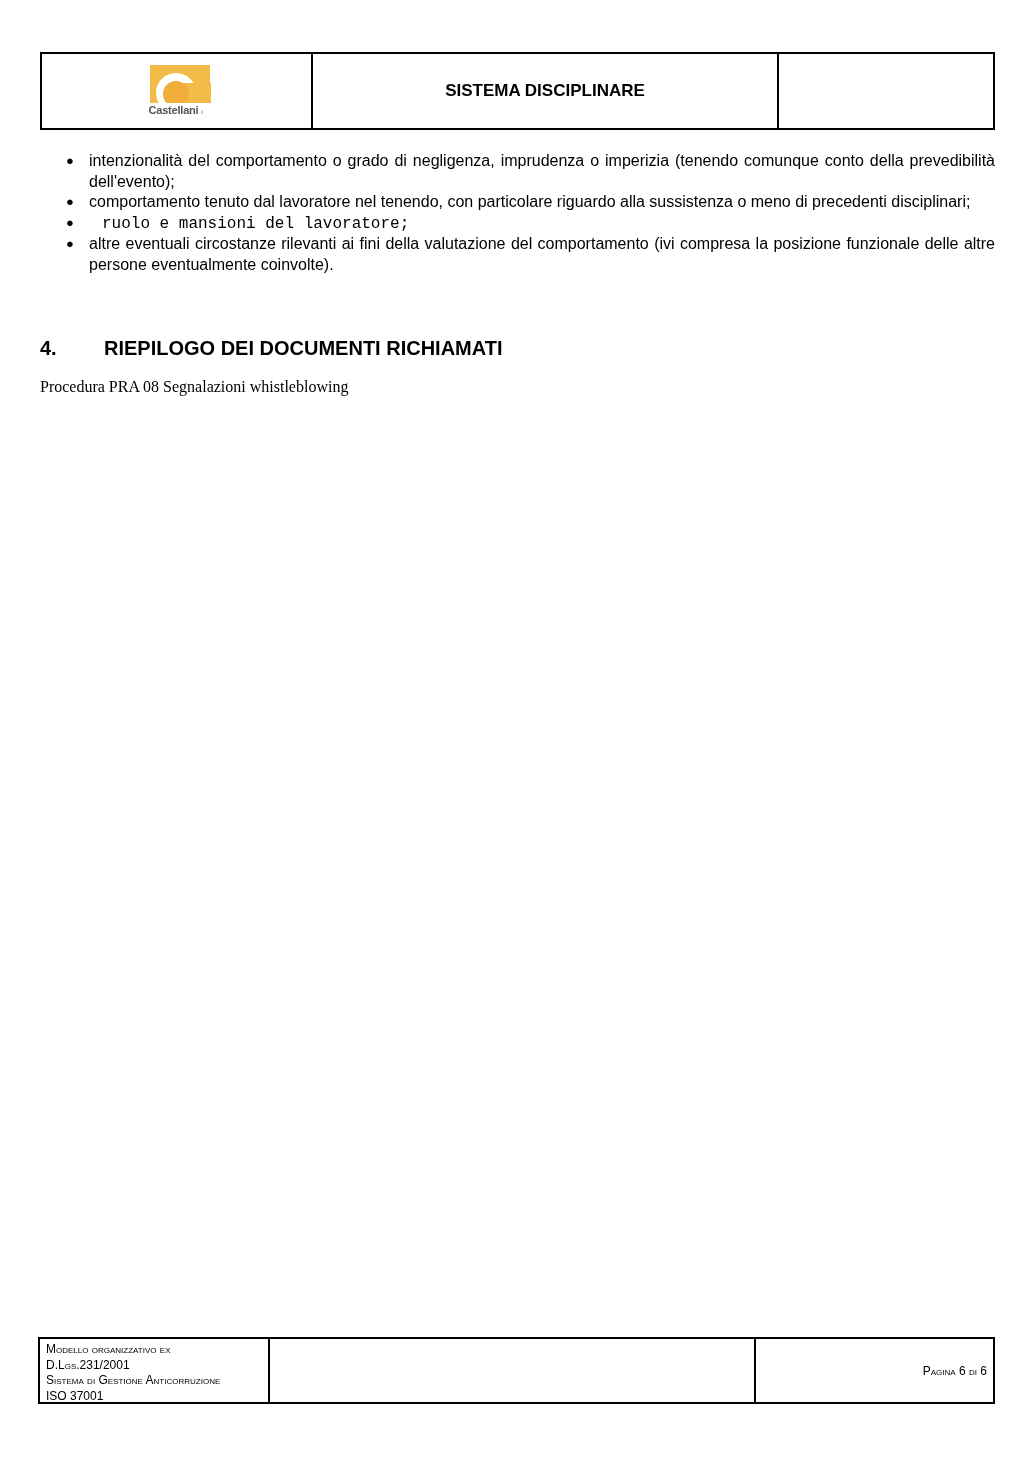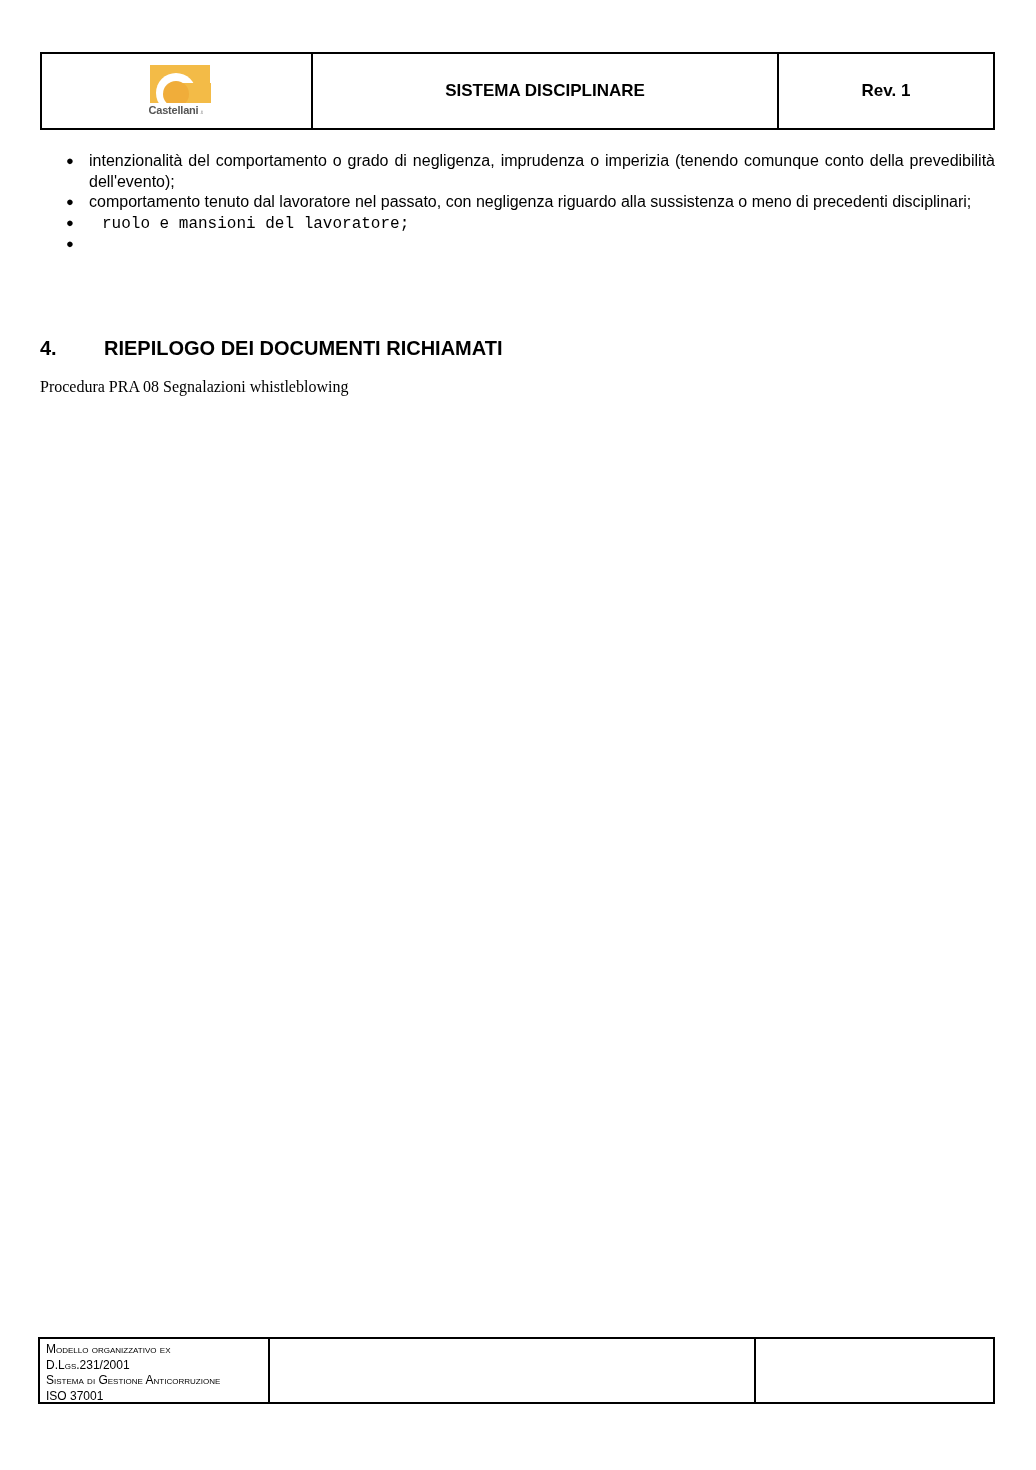--- a/index.html
+++ b/index.html
@@ -71,37 +71,37 @@
     <div class="logo">
       <div class="logo-square"></div>
       <div class="logo-arc"></div>
       <div class="logo-cut"></div>
       <div class="logo-dot"></div>
       <div class="logo-mask"></div>
       <div class="logo-text"><span>Castellani</span><small>.it</small></div>
     </div>
   </div>
   <div class="h-cell h-title">SISTEMA DISCIPLINARE</div>
-  <div class="h-cell h-rev">Rev. 1</div>
 </div>
 
 <ul class="bullets">
   <li><span class="dot">●</span><span class="txt">intenzionalità del comportamento o grado di negligenza, imprudenza o imperizia (tenendo comunque conto della prevedibilità dell'evento);</span></li>
-  <li><span class="dot">●</span><span class="txt">comportamento tenuto dal lavoratore nel passato, con negligenza riguardo alla sussistenza o meno di precedenti disciplinari;</span></li>
+  <li><span class="dot">●</span><span class="txt">comportamento tenuto dal lavoratore nel tenendo, con particolare riguardo alla sussistenza o meno di precedenti disciplinari;</span></li>
   <li class="indent"><span class="dot">●</span><span class="txt">ruolo e mansioni del lavoratore;</span></li>
-  <li><span class="dot">●</span></li>
+  <li><span class="dot">●</span><span class="txt">altre eventuali circostanze rilevanti ai fini della valutazione del comportamento (ivi compresa la posizione funzionale delle altre persone eventualmente coinvolte).</span></li>
 </ul>
 
 <div class="section-heading">
   <span class="num">4.</span>
   <span>RIEPILOGO DEI DOCUMENTI RICHIAMATI</span>
 </div>
 <div class="section-body">Procedura PRA 08 Segnalazioni whistleblowing</div>
 
 <div class="footer-table">
   <div class="f-left sc">
     <div>Modello organizzativo ex</div>
     <div>D.Lgs.231/2001</div>
     <div>Sistema di Gestione Anticorruzione</div>
     <div>ISO 37001</div>
   </div>
   <div class="f-mid"></div>
+  <div class="f-right sc">Pagina 6 di 6</div>
 </div>
 
 </body></html>

